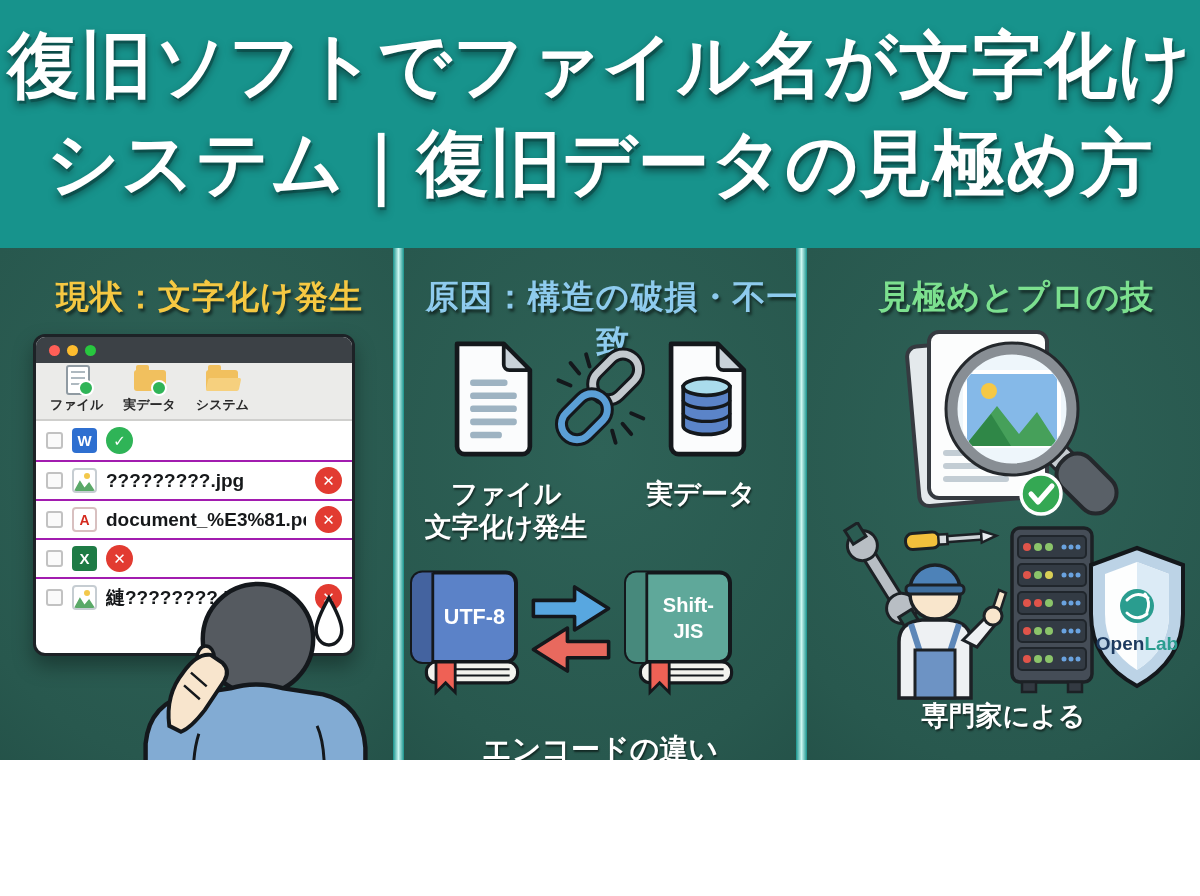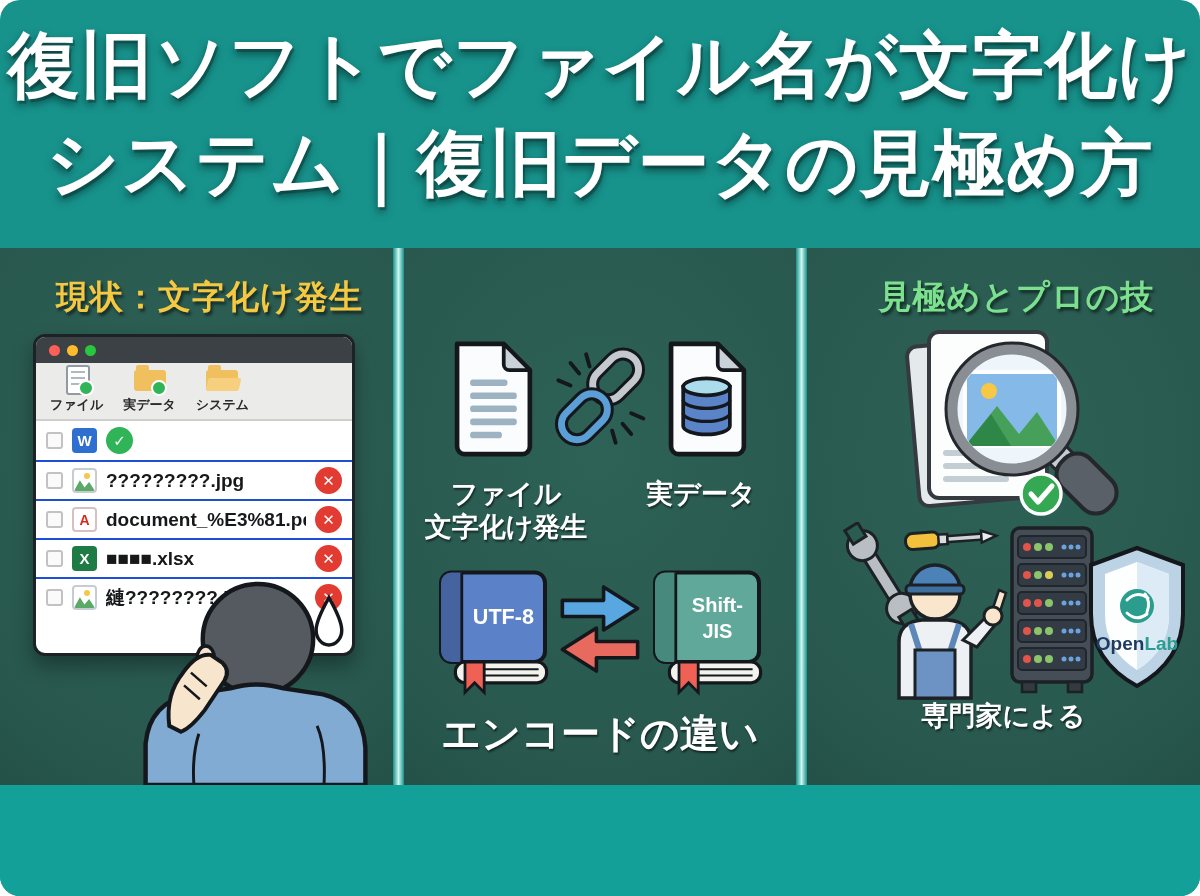--- a/index.html
+++ b/index.html
@@ -1,17 +1,17 @@
 <!DOCTYPE html>
 <html><head>
 <meta charset="utf-8">
 <style>
   html,body{margin:0;padding:0;}
-  .stage{position:relative;width:1200px;height:896px;overflow:hidden;
-    background:#17938c;font-family:"Liberation Sans","DejaVu Sans",sans-serif;border-radius:20px;}
+  .stage{position:relative;width:1200px;height:760px;overflow:hidden;
+    background:#17938c;font-family:"Liberation Sans","DejaVu Sans",sans-serif;}
   .bottom-strip{position:absolute;left:0;top:785px;width:1200px;height:111px;background:#13a099;}
   
   .title{position:absolute;top:16px;left:0;width:1200px;text-align:center;color:#ffffff;
     font-weight:900;font-size:72px;line-height:98px;letter-spacing:1px;
     text-shadow:0 5px 9px rgba(0,0,0,.5),2px 3px 0 rgba(0,0,0,.22);}
   
   .panel{position:absolute;top:248px;height:537px;overflow:hidden;
     background:radial-gradient(120% 105% at 50% 38%,#2e6257 0%,#28584e 55%,#1d473f 100%);}
   .panel.left{left:0;width:393px;}
   .panel.mid{left:404px;width:392px;}
@@ -37,21 +37,21 @@
   .pg::before{content:"";position:absolute;left:3px;right:3px;top:4px;height:15px;
     background:repeating-linear-gradient(180deg,#aeb9c0 0 2px,transparent 2px 6px);}
   .bdg{position:absolute;right:0;bottom:-3px;width:12px;height:12px;border-radius:50%;
     background:#2fb457;border:2px solid #fff;}
   .folder{position:absolute;top:5px;left:1px;width:32px;height:21px;background:#f1c05e;border-radius:3px;}
   .folder::before{content:"";position:absolute;top:-5px;left:2px;width:13px;height:6px;
     background:#f1c05e;border-radius:2px 2px 0 0;}
   .folder.open::after{content:"";position:absolute;left:1px;right:-2px;bottom:0;height:13px;
     background:#f6d07e;border-radius:2px;transform:skewX(-12deg);}
   .frow{height:39px;display:flex;align-items:center;gap:9px;padding:0 10px;background:#fff;
-    border-top:2px solid #1d4ed8;box-sizing:border-box;}
+    border-top:2px solid #a21caf;box-sizing:border-box;}
   .cb{width:17px;height:17px;border:2px solid #c2c2c2;border-radius:3px;background:#fafafa;flex:0 0 auto;box-sizing:border-box;}
   .ficon{width:25px;height:25px;border-radius:4px;display:flex;align-items:center;justify-content:center;
     flex:0 0 auto;box-sizing:border-box;}
   .fi-doc{background:#2e6fd0;color:#fff;font-weight:900;font-size:15px;}
   .fi-img{background:#fff;border:2px solid #c6cdd2;position:relative;overflow:hidden;}
   .fi-img::before{content:"";position:absolute;top:3px;right:5px;width:6px;height:6px;border-radius:50%;background:#f3c84b;}
   .fi-img::after{content:"";position:absolute;left:0;right:0;bottom:0;height:12px;background:#5aa968;
     clip-path:polygon(0 100%,28% 10%,50% 70%,72% 25%,100% 100%);}
   .fi-pdf{background:#fff;border:2px solid #d8c0c0;color:#d52a1e;font-weight:900;font-size:14px;}
   .fi-xls{background:#1e7b45;color:#fff;font-weight:900;font-size:15px;}
@@ -60,25 +60,25 @@
     display:flex;align-items:center;justify-content:center;flex:0 0 auto;}
   .status.ok{background:#2fb457}.status.err{background:#e23b31}
   .person{position:absolute;left:138px;top:330px;width:235px;height:207px;}
   
   .mid-icons{position:absolute;top:88px;left:0;width:100%;display:flex;justify-content:center;
     align-items:center;gap:6px;}
   .lbl{position:absolute;color:#fff;font-weight:900;text-align:center;font-size:27px;line-height:33px;
     text-shadow:1px 2px 2px rgba(0,0,0,.55);}
   .lbl-fs{top:230px;left:0;width:204px;}
   .lbl-data{top:230px;left:202px;width:190px;}
-  .books{position:absolute;top:318px;left:0;width:100%;display:flex;justify-content:center;
+  .books{position:absolute;top:318px;left:0;width:100%;display:flex;
     align-items:center;gap:4px;}
   .caption{position:absolute;width:100%;text-align:center;font-weight:900;color:#fff;
     text-shadow:1px 2px 2px rgba(0,0,0,.55);}
-  .mid-caption{top:459px;font-size:39px;}
+  .mid-caption{top:482px;font-size:29px;}
   
   .mag-scene{position:absolute;top:76px;left:0;}
   .tech-scene{position:absolute;top:274px;left:0;}
   .right-caption{top:450px;font-size:27px;line-height:37px;}
 </style>
 </head>
 <body>
 
 <div class="stage">
   <div class="bottom-strip"></div>
@@ -137,21 +137,20 @@
         </div>
         <div class="frow">
           <span class="cb"></span>
           <span class="ficon fi-pdf">A</span>
           <span class="fname">document_%E3%81.pdf</span>
           <span class="status err">✕</span>
         </div>
         <div class="frow">
           <span class="cb"></span>
           <span class="ficon fi-xls">X</span>
-          <span class="fname">■■■■.xlsx</span>
           <span class="status err">✕</span>
         </div>
         <div class="frow">
           <span class="cb"></span>
           <span class="ficon fi-img"></span>
           <span class="fname">縺????????.jpg</span>
           <span class="status err">✕</span>
         </div>
       </div>
     </div>
@@ -161,20 +160,21 @@
       <ellipse cx="67" cy="82" rx="9" ry="13" fill="#f8e5cd" stroke="#14181c" stroke-width="3.5"></ellipse>
       <path d="M192,20 q-13,23 -13,33 a13,15 0 0 0 26,0 q0,-10 -13,-33 Z" fill="#ffffff" stroke="#14181c" stroke-width="3.5"></path>
       <path d="M6,210 V168 Q10,126 52,118 L92,112 Q118,104 146,112 L186,118 Q226,128 229,172 V210 Z" fill="#82abd3" stroke="#14181c" stroke-width="4.5"></path>
       <path d="M60,158 q-7,22 -5,52 M180,150 q9,20 7,60" fill="none" stroke="#14181c" stroke-width="3"></path>
       <path d="M30,150 Q26,118 44,96 Q58,76 72,78 L84,86 Q92,94 86,104 L66,134 Q52,152 42,156 Z" fill="#f8e5cd" stroke="#14181c" stroke-width="4"></path>
       <path d="M52,96 l16,14 M45,109 l16,14" stroke="#14181c" stroke-width="2.5" fill="none"></path>
     </svg>
   </section>
 
   <section class="panel mid">
+    <h2 class="ph blue">原因：構造の破損・不一致</h2>
 
     <div class="mid-icons">
       <svg width="98" height="122" viewBox="0 0 105 130">
         <path d="M14,6 H64 L92,34 V116 a8,8 0 0 1 -8,8 H22 a8,8 0 0 1 -8,-8 Z" fill="#fbfcfd" stroke="#14181c" stroke-width="5" stroke-linejoin="round"></path>
         <path d="M64,6 L92,34 H70 a6,6 0 0 1 -6,-6 Z" fill="#c9d2d9" stroke="#14181c" stroke-width="4" stroke-linejoin="round"></path>
         <rect x="28" y="44" width="40" height="7" rx="3" fill="#9eb3c2"></rect>
         <rect x="28" y="58" width="50" height="7" rx="3" fill="#9eb3c2"></rect>
         <rect x="28" y="72" width="50" height="7" rx="3" fill="#9eb3c2"></rect>
         <rect x="28" y="86" width="50" height="7" rx="3" fill="#9eb3c2"></rect>
         <rect x="28" y="100" width="34" height="7" rx="3" fill="#9eb3c2"></rect>

